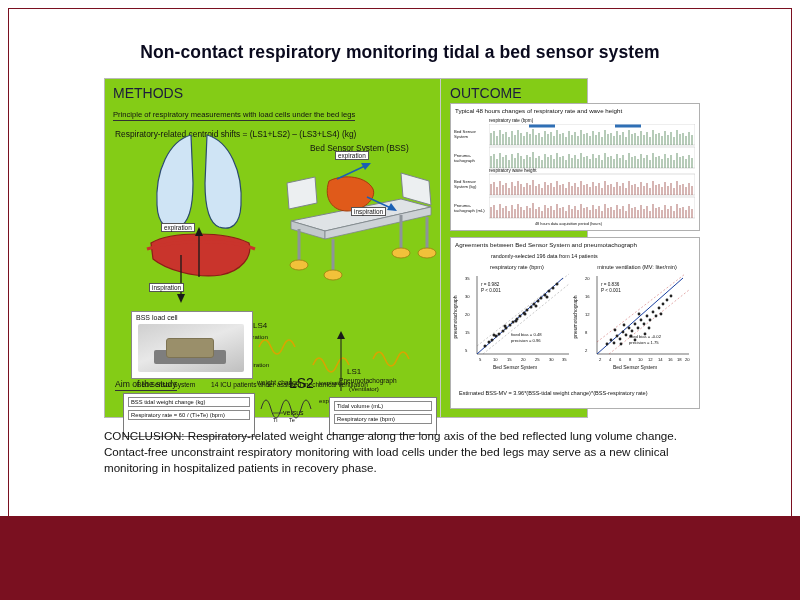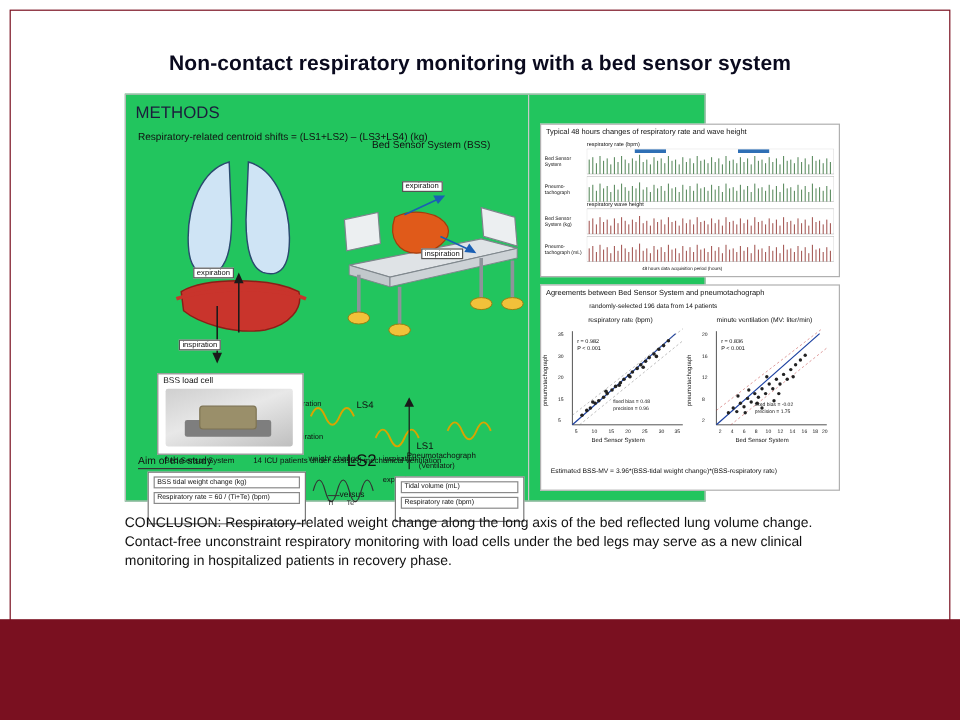--- a/index.html
+++ b/index.html
@@ -14,41 +14,41 @@
     position:absolute;left:8px;top:8px;width:784px;height:584px;
     border:1px solid #7a1020;box-sizing:border-box;
   }
   .title{
     position:absolute;left:0;top:42px;width:800px;text-align:center;
     font-size:17.5px;font-weight:bold;color:#0a0a1e;letter-spacing:0.1px;
   }
   
   .ga{
     position:absolute;left:104px;top:78px;width:484px;height:340px;
-    border:1px solid #b9b9b9;background:#22c55e;box-sizing:border-box;
+    border:1px solid #b9b9b9;background:#84cc16;box-sizing:border-box;
   }
   .methods{
     position:absolute;left:0;top:0;width:336px;height:338px;
     box-sizing:border-box;border-right:1px solid #c9c9c9;
   }
   .outcome{
     position:absolute;left:337px;top:0;width:266px;height:338px;box-sizing:border-box;
   }
   .sec-title{
     font-size:14px;color:#1c1c3c;margin:6px 0 2px 8px;
   }
   .meth-sub{
     font-size:7.6px;color:#111;margin-left:8px;border-bottom:1px solid #333;
     display:inline-block;padding-bottom:1px;
   }
   .formula{
     font-size:8.4px;color:#111;margin:8px 0 0 10px;
   }
   .bss-label{
-    position:absolute;left:205px;top:36px;font-size:8.4px;color:#111;
+    position:absolute;left:205px;top:64px;font-size:8.4px;color:#111;
   }
   
   .lungbox{position:absolute;left:16px;top:48px;width:160px;height:180px;}
   .load-cell{
     position:absolute;left:26px;top:232px;width:120px;height:66px;
     border:1px solid #888;background:#fff;
   }
   .load-cell .cap{font-size:7px;color:#111;margin:2px 0 0 4px;}
   .lc-img{
     position:absolute;left:6px;top:12px;width:106px;height:48px;
@@ -95,26 +95,27 @@
   
   .footer{
     position:absolute;left:0;top:516px;width:800px;height:84px;background:#7a1020;
   }
 </style>
 </head>
 <body>
 
 <div class="page-border"></div>
 
-<div class="title">Non-contact respiratory monitoring with a bed sensor system</div>
+<div class="title">Non-contact respiratory monitoring tidal a bed sensor system</div>
 
 <div class="ga">
 
   <div class="methods">
     <div class="sec-title">METHODS</div>
+    <div class="meth-sub">Principle of respiratory measurements with load cells under the bed legs</div>
     <div class="formula">Respiratory-related centroid shifts = (LS1+LS2) – (LS3+LS4) (kg)</div>
 
     <div class="bss-label">Bed Sensor System (BSS)</div>
 
     
     <div class="lungbox">
       <svg width="160" height="180" viewBox="0 0 160 180">
         <path d="M70 8 C48 14 34 44 36 78 C37 98 46 104 58 100 C68 96 72 78 72 56 Z" fill="#cfe4f5" stroke="#2b4a6f" stroke-width="1.2"></path>
         <path d="M86 8 C108 14 122 44 120 78 C119 98 110 104 98 100 C88 96 84 78 84 56 Z" fill="#cfe4f5" stroke="#2b4a6f" stroke-width="1.2"></path>
         <path d="M30 116 C50 104 104 104 128 116 C132 130 120 144 100 148 C74 152 44 142 32 132 Z" fill="#c9342c" stroke="#8c1d17" stroke-width="1.2"></path>
@@ -155,21 +156,21 @@
         <line x1="56" y1="42" x2="86" y2="28" stroke="#1a5fb4" stroke-width="1.4"></line>
         <polygon points="90,26 80,26 84,33" fill="#1a5fb4"></polygon>
         <line x1="86" y1="60" x2="112" y2="72" stroke="#1a5fb4" stroke-width="1.4"></line>
         <polygon points="116,74 106,73 110,66" fill="#1a5fb4"></polygon>
       </svg>
       <div style="position:absolute;left:54px;top:14px;font-size:6.4px;color:#111;border:1px solid #555;padding:0 2px;background:#fff;">expiration</div>
       <div style="position:absolute;left:70px;top:70px;font-size:6.4px;color:#111;border:1px solid #555;padding:0 2px;background:#fff;">inspiration</div>
     </div>
 
     
-    <div style="position:absolute;left:148px;top:254px;font-size:8px;color:#111;margin-left:44px;">LS4</div>
+    <div style="position:absolute;left:148px;top:242px;font-size:8px;color:#111;">LS4</div>
     <div style="position:absolute;left:184px;top:296px;font-size:14px;color:#111;">LS2</div>
     <div style="position:absolute;left:242px;top:288px;font-size:8px;color:#111;text-align:center;">LS1</div>
 
     
     <svg style="position:absolute;left:150px;top:252px;" width="180" height="64" viewBox="0 0 180 64">
       <path d="M4 16 q6 -14 12 0 q6 14 12 0 q6 -14 12 0" fill="none" stroke="#d9a400" stroke-width="1.6"></path>
       <path d="M58 34 q6 -14 12 0 q6 14 12 0 q6 -14 12 0" fill="none" stroke="#d9a400" stroke-width="1.6"></path>
       <path d="M118 28 q6 -14 12 0 q6 14 12 0 q6 -14 12 0" fill="none" stroke="#d9a400" stroke-width="1.6"></path>
       <line x1="86" y1="60" x2="86" y2="4" stroke="#1a1a1a" stroke-width="1"></line>
       <polygon points="86,0 82,8 90,8" fill="#1a1a1a"></polygon>
@@ -211,20 +212,21 @@
       <div style="position:absolute;left:226px;top:-18px;font-size:6.6px;color:#111;">Pneumotachograph</div>
       <div style="position:absolute;left:236px;top:-10px;font-size:6.2px;color:#111;">(Ventilator)</div>
       <div class="cmp-box cmp-right" style="top:2px;height:38px;">
         <div class="cmp-line">Tidal volume (mL)</div>
         <div class="cmp-line">Respiratory rate (bpm)</div>
       </div>
     </div>
   </div>
 
   <div class="outcome">
+    <div class="sec-title">OUTCOME</div>
 
     <div class="op op-top">
       <div class="op-cap">Typical 48 hours changes of respiratory rate and wave height</div>
       <div style="position:absolute;left:38px;top:14px;font-size:4.6px;color:#111;">respiratory rate (bpm)</div>
       <div style="position:absolute;left:3px;top:26px;width:34px;font-size:4.2px;color:#111;line-height:1.15;">Bed Sensor System</div>
       <div style="position:absolute;left:3px;top:50px;width:34px;font-size:4.2px;color:#111;line-height:1.15;">Pneumo-tachograph</div>
       <div style="position:absolute;left:38px;top:64px;font-size:4.6px;color:#111;">respiratory wave height</div>
       <div style="position:absolute;left:3px;top:76px;width:34px;font-size:4.2px;color:#111;line-height:1.15;">Bed Sensor System (kg)</div>
       <div style="position:absolute;left:3px;top:100px;width:34px;font-size:4.2px;color:#111;line-height:1.15;">Pneumo-tachograph (mL)</div>
 

